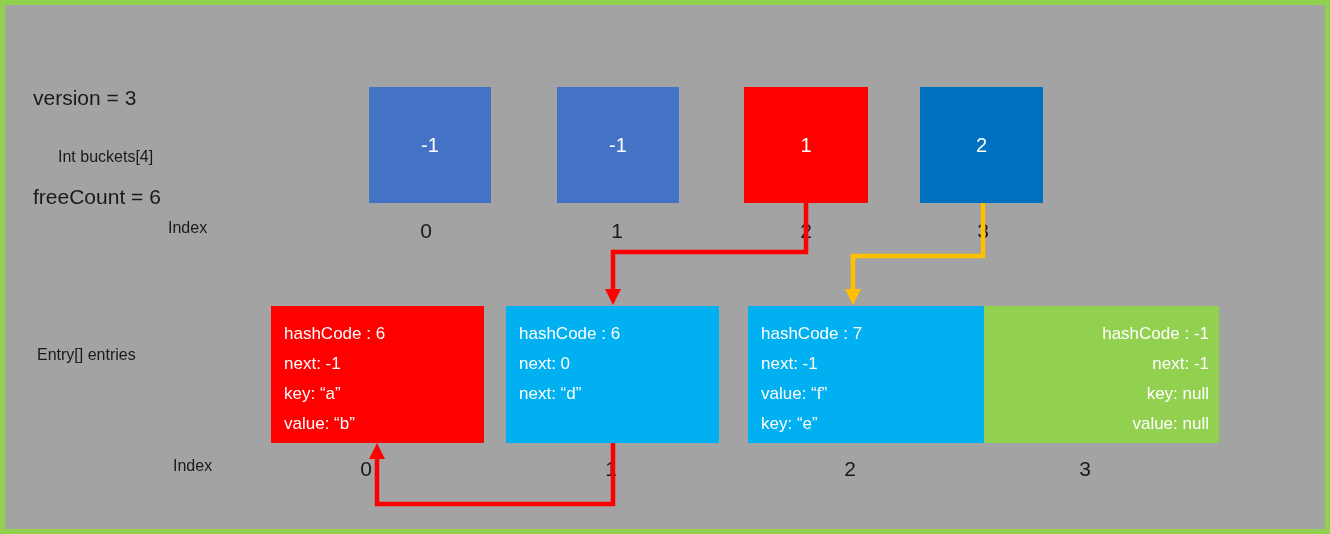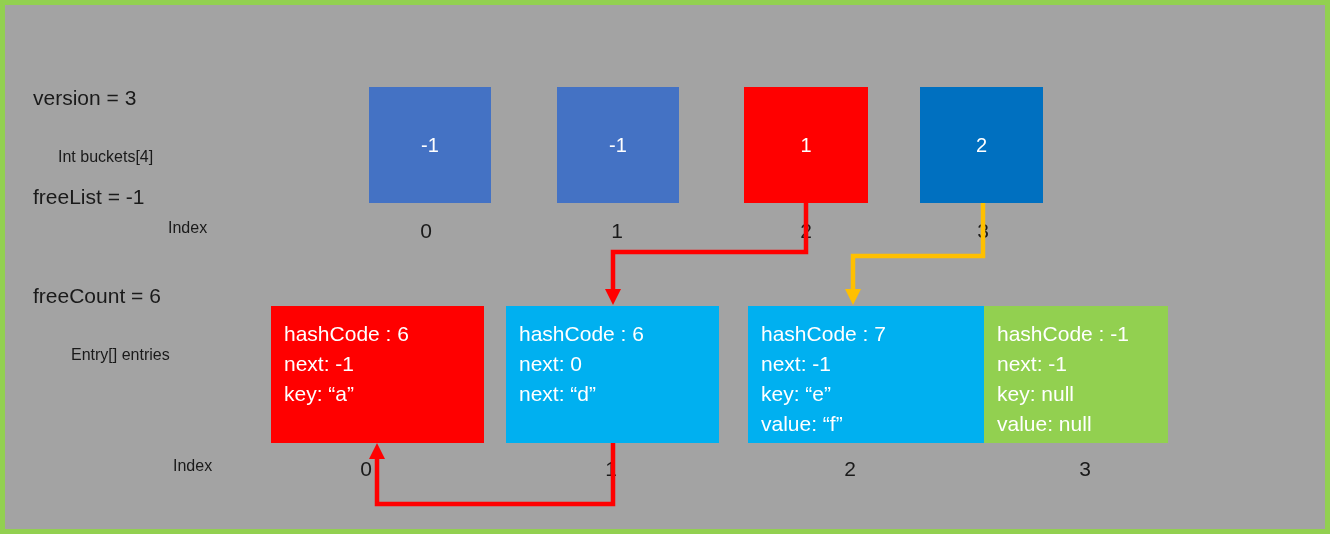--- a/index.html
+++ b/index.html
@@ -35,21 +35,21 @@
     justify-content: center;
     color: #ffffff;
     font-size: 20px;
   }
   .entry {
     top: 301px;
     height: 137px;
     box-sizing: border-box;
     padding: 13px 10px 0 13px;
     color: #ffffff;
-    font-size: 21px;
+    font-size: 17px;
     line-height: 30px;
     white-space: nowrap;
   }
   .idx {
     font-size: 21px;
     color: #1a1a1a;
     transform: translateX(-50%);
     white-space: nowrap;
   }
   .arrows-layer {
@@ -59,27 +59,26 @@
     pointer-events: none;
   }
 </style>
 </head>
 <body>
 
 <div class="canvas">
 
   <div class="abs state-block">
     <div>version = 3</div>
-    <div>freeList = -1</div>
     <div>freeCount = 6</div>
   </div>
 
   <div class="abs side-label" style="left:53px; top:143px;">Int buckets[4]</div>
   <div class="abs side-label" style="left:163px; top:214px;">Index</div>
-  <div class="abs side-label" style="left:66px; top:341px;">Entry[] entries</div>
+  <div class="abs side-label" style="left:32px; top:341px;">Entry[] entries</div>
   <div class="abs side-label" style="left:168px; top:452px;">Index</div>
 
   <div class="abs bucket" style="left: 364px; width: 122px; background-color: rgb(68, 114, 196);">
     <span>-1</span>
   </div>
   <div class="abs bucket" style="left: 552px; width: 122px; background-color: rgb(68, 114, 196);">
     <span>-1</span>
   </div>
   <div class="abs bucket" style="left: 739px; width: 124px; background-color: rgb(255, 0, 0);">
     <span>1</span>
@@ -90,33 +89,34 @@
 
   <div class="abs idx" style="left:421px; top:214px;">0</div>
   <div class="abs idx" style="left:612px; top:214px;">1</div>
   <div class="abs idx" style="left:801px; top:214px;">2</div>
   <div class="abs idx" style="left:978px; top:214px;">3</div>
 
   <div class="abs entry" style="left: 266px; width: 213px; background-color: rgb(255, 0, 0);">
     <div>hashCode : 6</div>
     <div>next: -1</div>
     <div>key: “a”</div>
+    <div>value: “b”</div>
   </div>
   <div class="abs entry" style="left: 501px; width: 213px; background-color: rgb(0, 176, 240);">
     <div>hashCode : 6</div>
     <div>next: 0</div>
     <div>next: “d”</div>
   </div>
   <div class="abs entry" style="left: 743px; width: 246px; background-color: rgb(0, 176, 240);">
     <div>hashCode : 7</div>
     <div>next: -1</div>
+    <div>value: “f”</div>
     <div>key: “e”</div>
-    <div>value: “f”</div>
   </div>
-  <div class="abs entry" style="left: 979px; width: 184px; background-color: rgb(146, 208, 80);">
+  <div class="abs entry" style="left: 979px; width: 235px; background-color: rgb(146, 208, 80); text-align: right;">
     <div>hashCode : -1</div>
     <div>next: -1</div>
     <div>key: null</div>
     <div>value: null</div>
   </div>
 
   <div class="abs idx" style="left:361px; top:452px;">0</div>
   <div class="abs idx" style="left:606px; top:452px;">1</div>
   <div class="abs idx" style="left:845px; top:452px;">2</div>
   <div class="abs idx" style="left:1080px; top:452px;">3</div>

